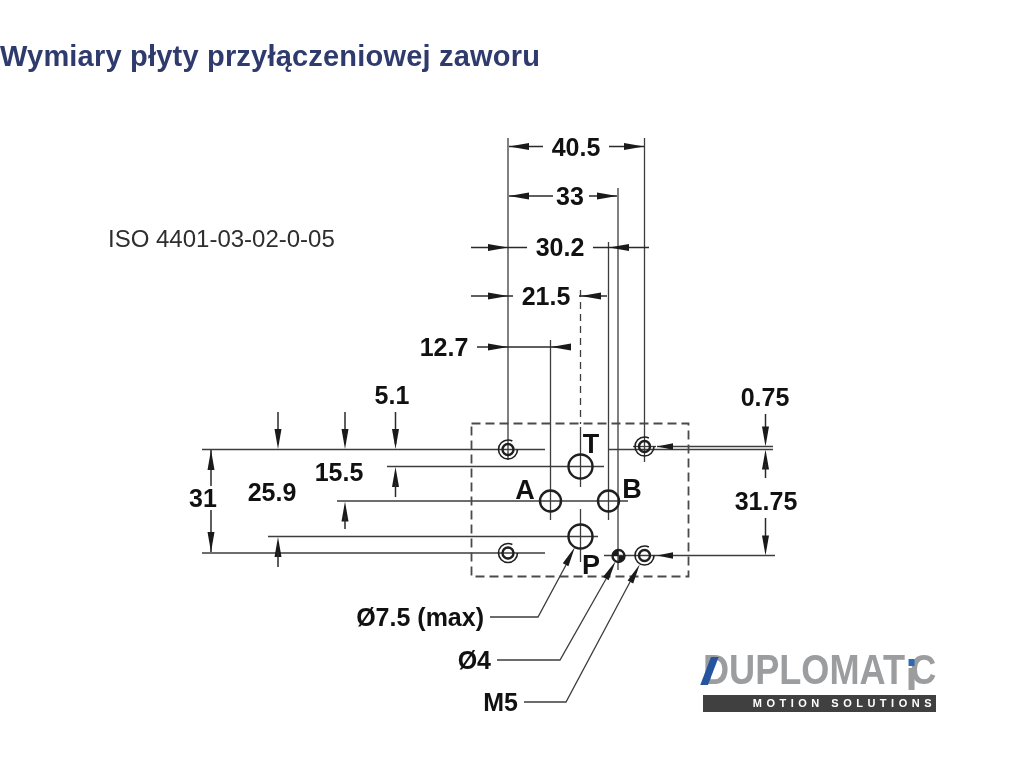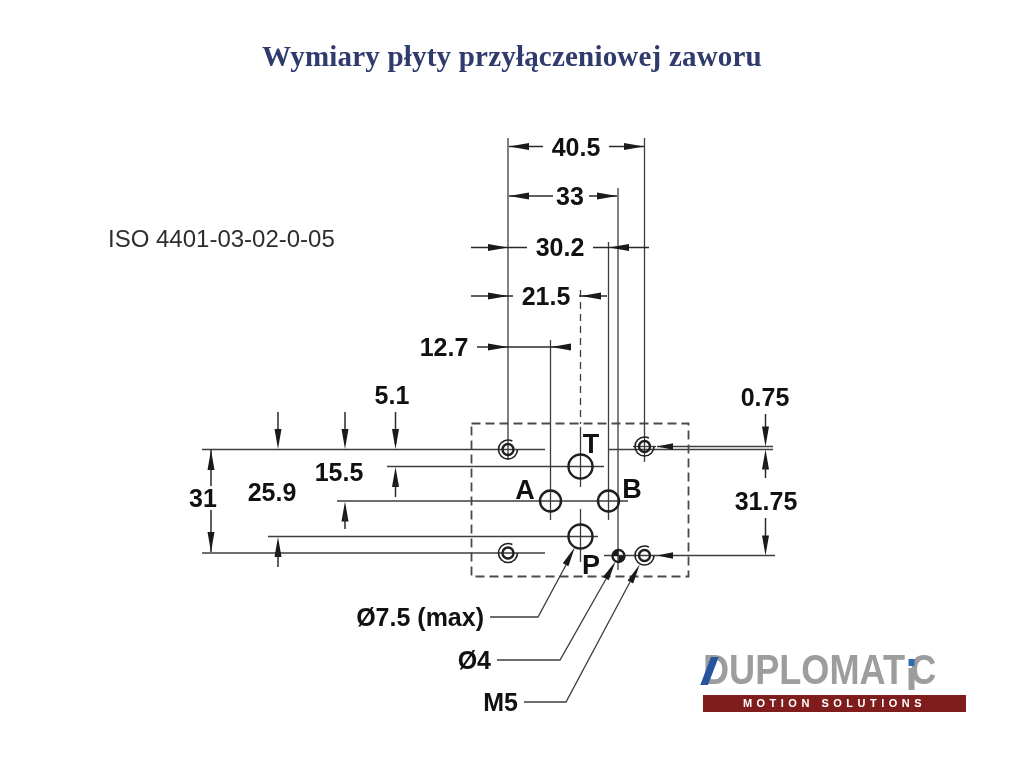--- a/index.html
+++ b/index.html
@@ -1,19 +1,19 @@
 <!DOCTYPE html>
 <html><head>
 <meta charset="utf-8">
 <style>
   html,body{margin:0;padding:0;background:#ffffff;}
   .canvas{position:relative;width:1024px;height:768px;background:#ffffff;overflow:hidden;
           font-family:"Liberation Sans",sans-serif;}
-  .page-title{position:absolute;left:0;top:40px;width:100%;text-align:center;
-              font-size:29px;font-weight:bold;color:#2f3a6d;letter-spacing:0.2px;font-family:Liberation Serif, serif;}
+  .page-title{position:absolute;left:0;top:40px;width:100%;
+              font-size:29px;font-weight:bold;color:#2f3a6d;letter-spacing:0.2px;}
   .iso-label{position:absolute;left:108px;top:225px;font-size:24px;color:#2e2e2e;text-align:center;}
   svg text{font-family:"Liberation Sans",sans-serif;}
   .dim{font-size:25px;font-weight:bold;fill:#111111;}
   .port{font-size:27px;font-weight:bold;fill:#111111;}
   .callout{font-size:25px;font-weight:bold;fill:#111111;}
   .thin{stroke:#3d3d3d;stroke-width:1.3;fill:none;}
   .dimline{stroke:#2a2a2a;stroke-width:1.5;fill:none;}
   .hole{stroke:#1f1f1f;stroke-width:2.4;fill:none;}
   .holethin{stroke:#1f1f1f;stroke-width:1.6;fill:none;}
   .arrow{fill:#1a1a1a;stroke:none;}
@@ -22,22 +22,22 @@
   .logo{position:absolute;left:703px;top:650px;width:256px;}
   .logo-word{position:relative;display:flex;align-items:flex-end;color:#9b9d9f;
              font-size:42px;font-weight:bold;letter-spacing:0px;line-height:40px;
              transform:scaleX(0.86);transform-origin:left bottom;white-space:nowrap;}
   .logo-d{position:relative;display:inline-block;}
   .d-slash{position:absolute;left:3px;top:7px;width:9px;height:28px;background:#27549e;
            transform:skewX(-24deg);}
   .logo-i{position:relative;display:inline-block;width:9px;height:31px;margin:0 3px;}
   .logo-i .stem{position:absolute;left:1px;bottom:0;width:7px;height:22px;background:#9b9d9f;}
   .logo-i .dot{position:absolute;left:1px;top:0;width:7px;height:7px;background:#2e6bb0;}
-  .logo-bar{margin-top:5px;width:263px;height:17px;background:#7f1d1d;color:#ffffff;
-            font-size:11px;font-weight:bold;letter-spacing:4.5px;text-align:center;
+  .logo-bar{margin-top:5px;width:233px;height:17px;background:#404040;color:#ffffff;
+            font-size:11px;font-weight:bold;letter-spacing:4.5px;text-align:right;
             line-height:17px;}
 </style>
 </head>
 <body>
 
 <div class="canvas">
 
   <div class="page-title">Wymiary płyty przyłączeniowej zaworu</div>
   <div class="iso-label">ISO 4401-03-02-0-05</div>
 

